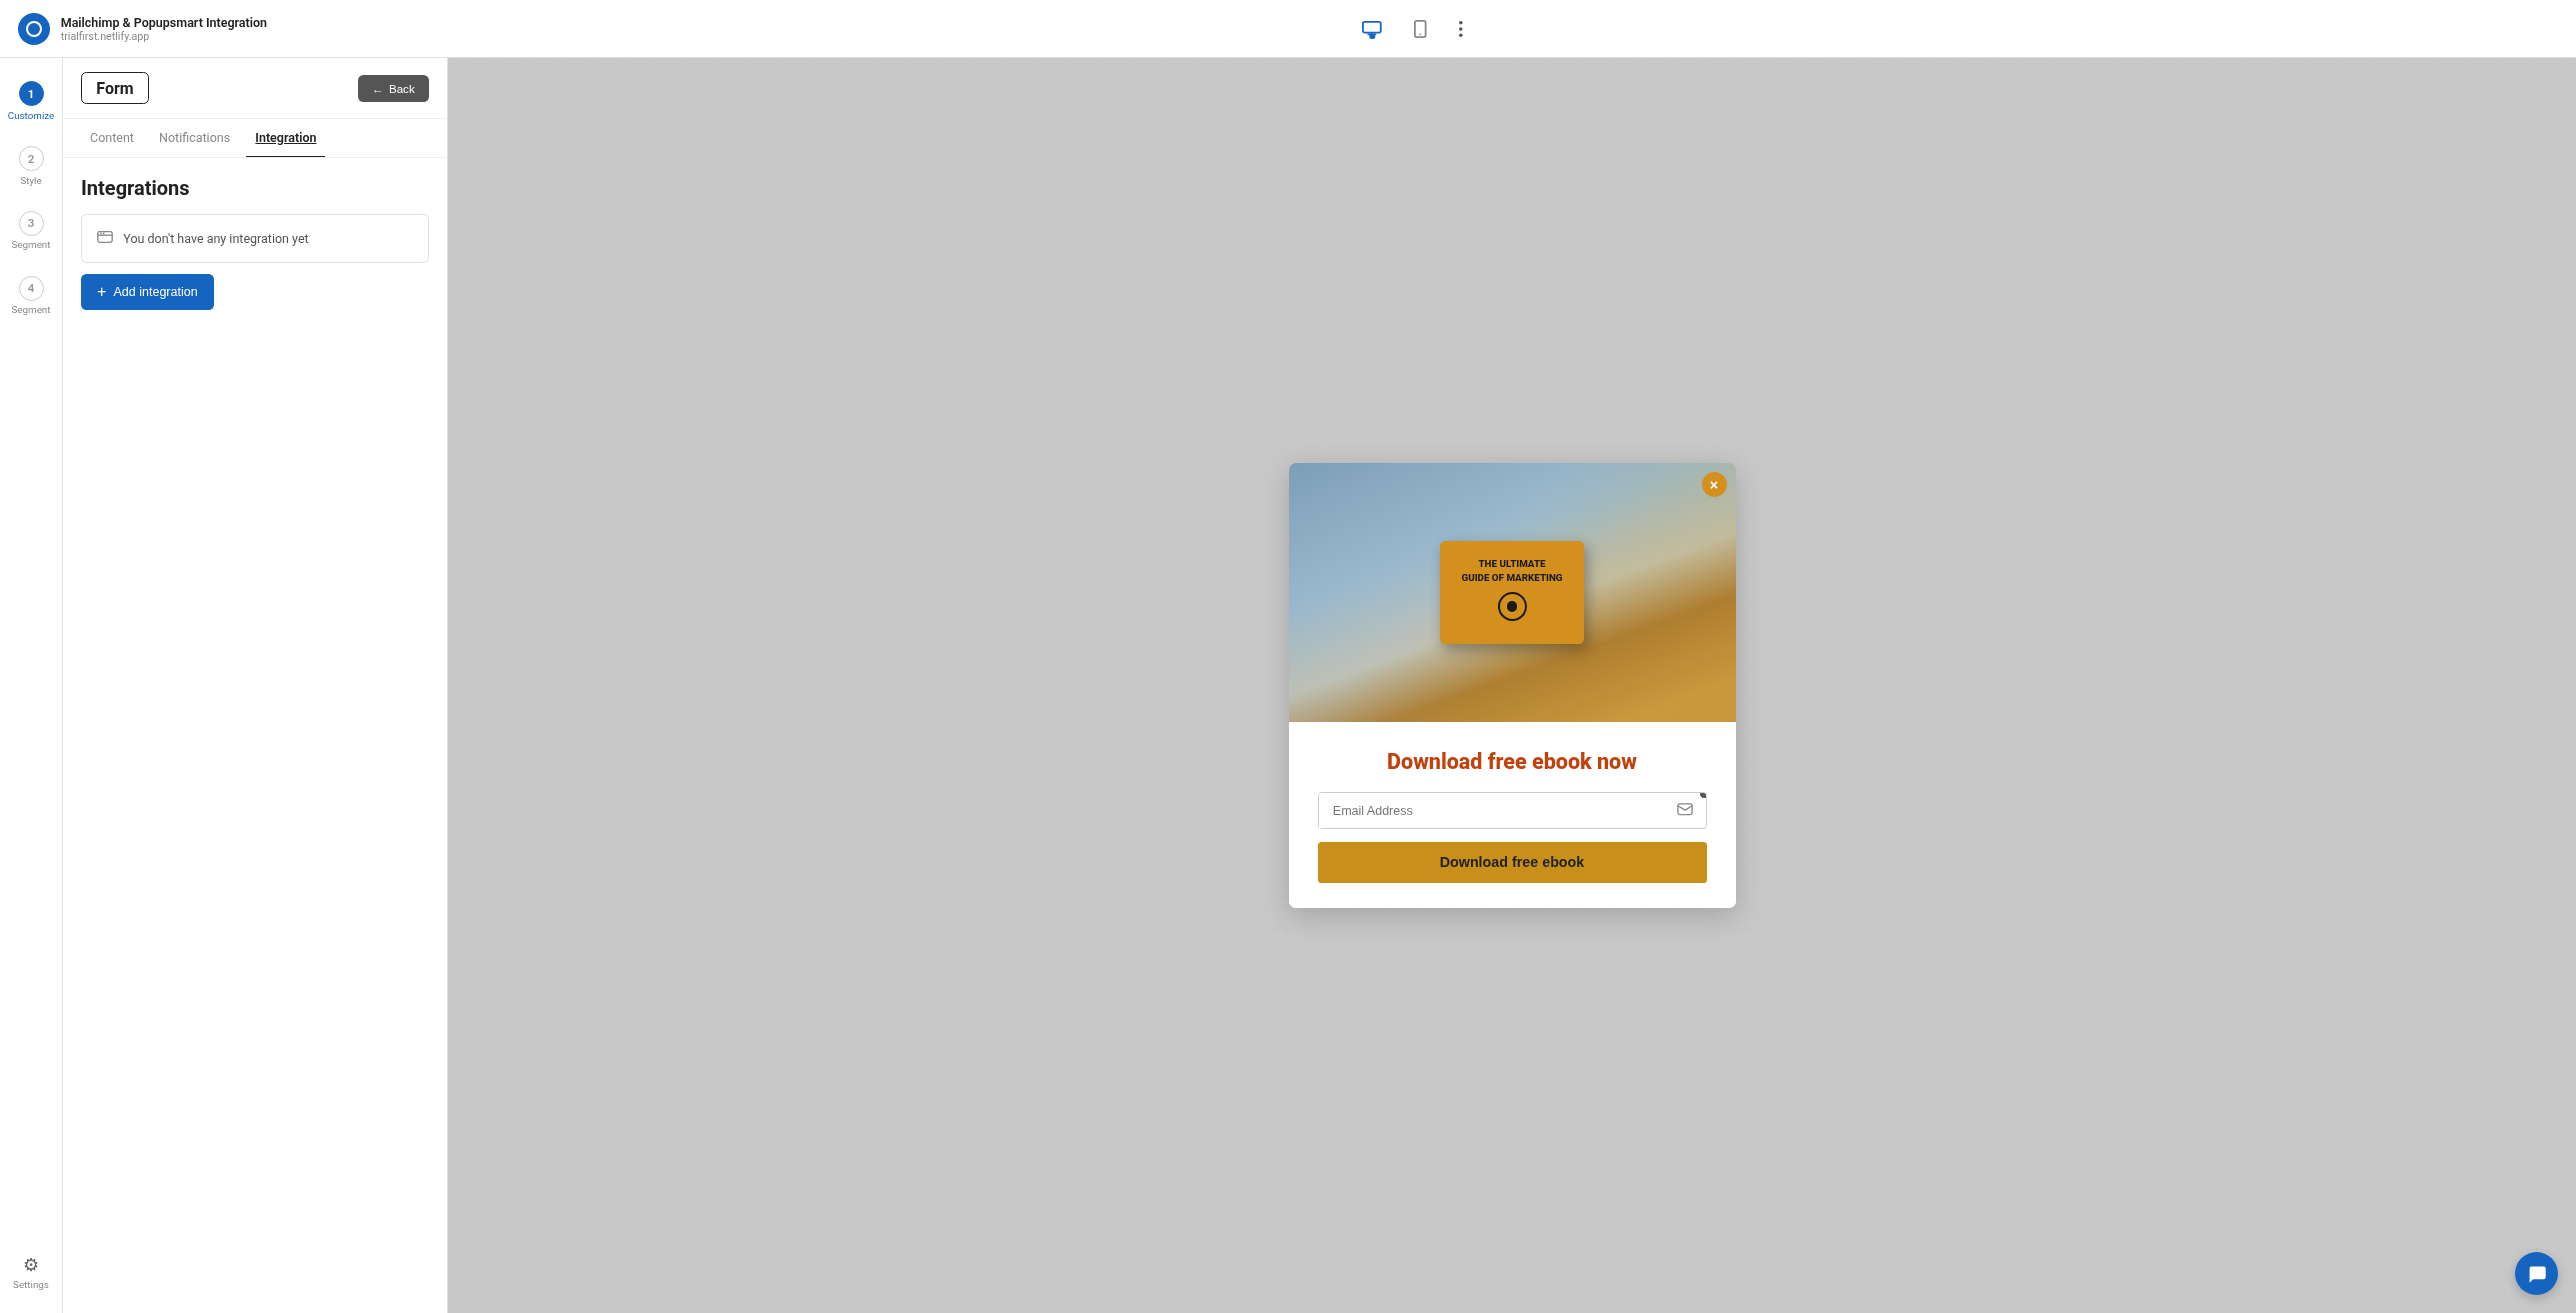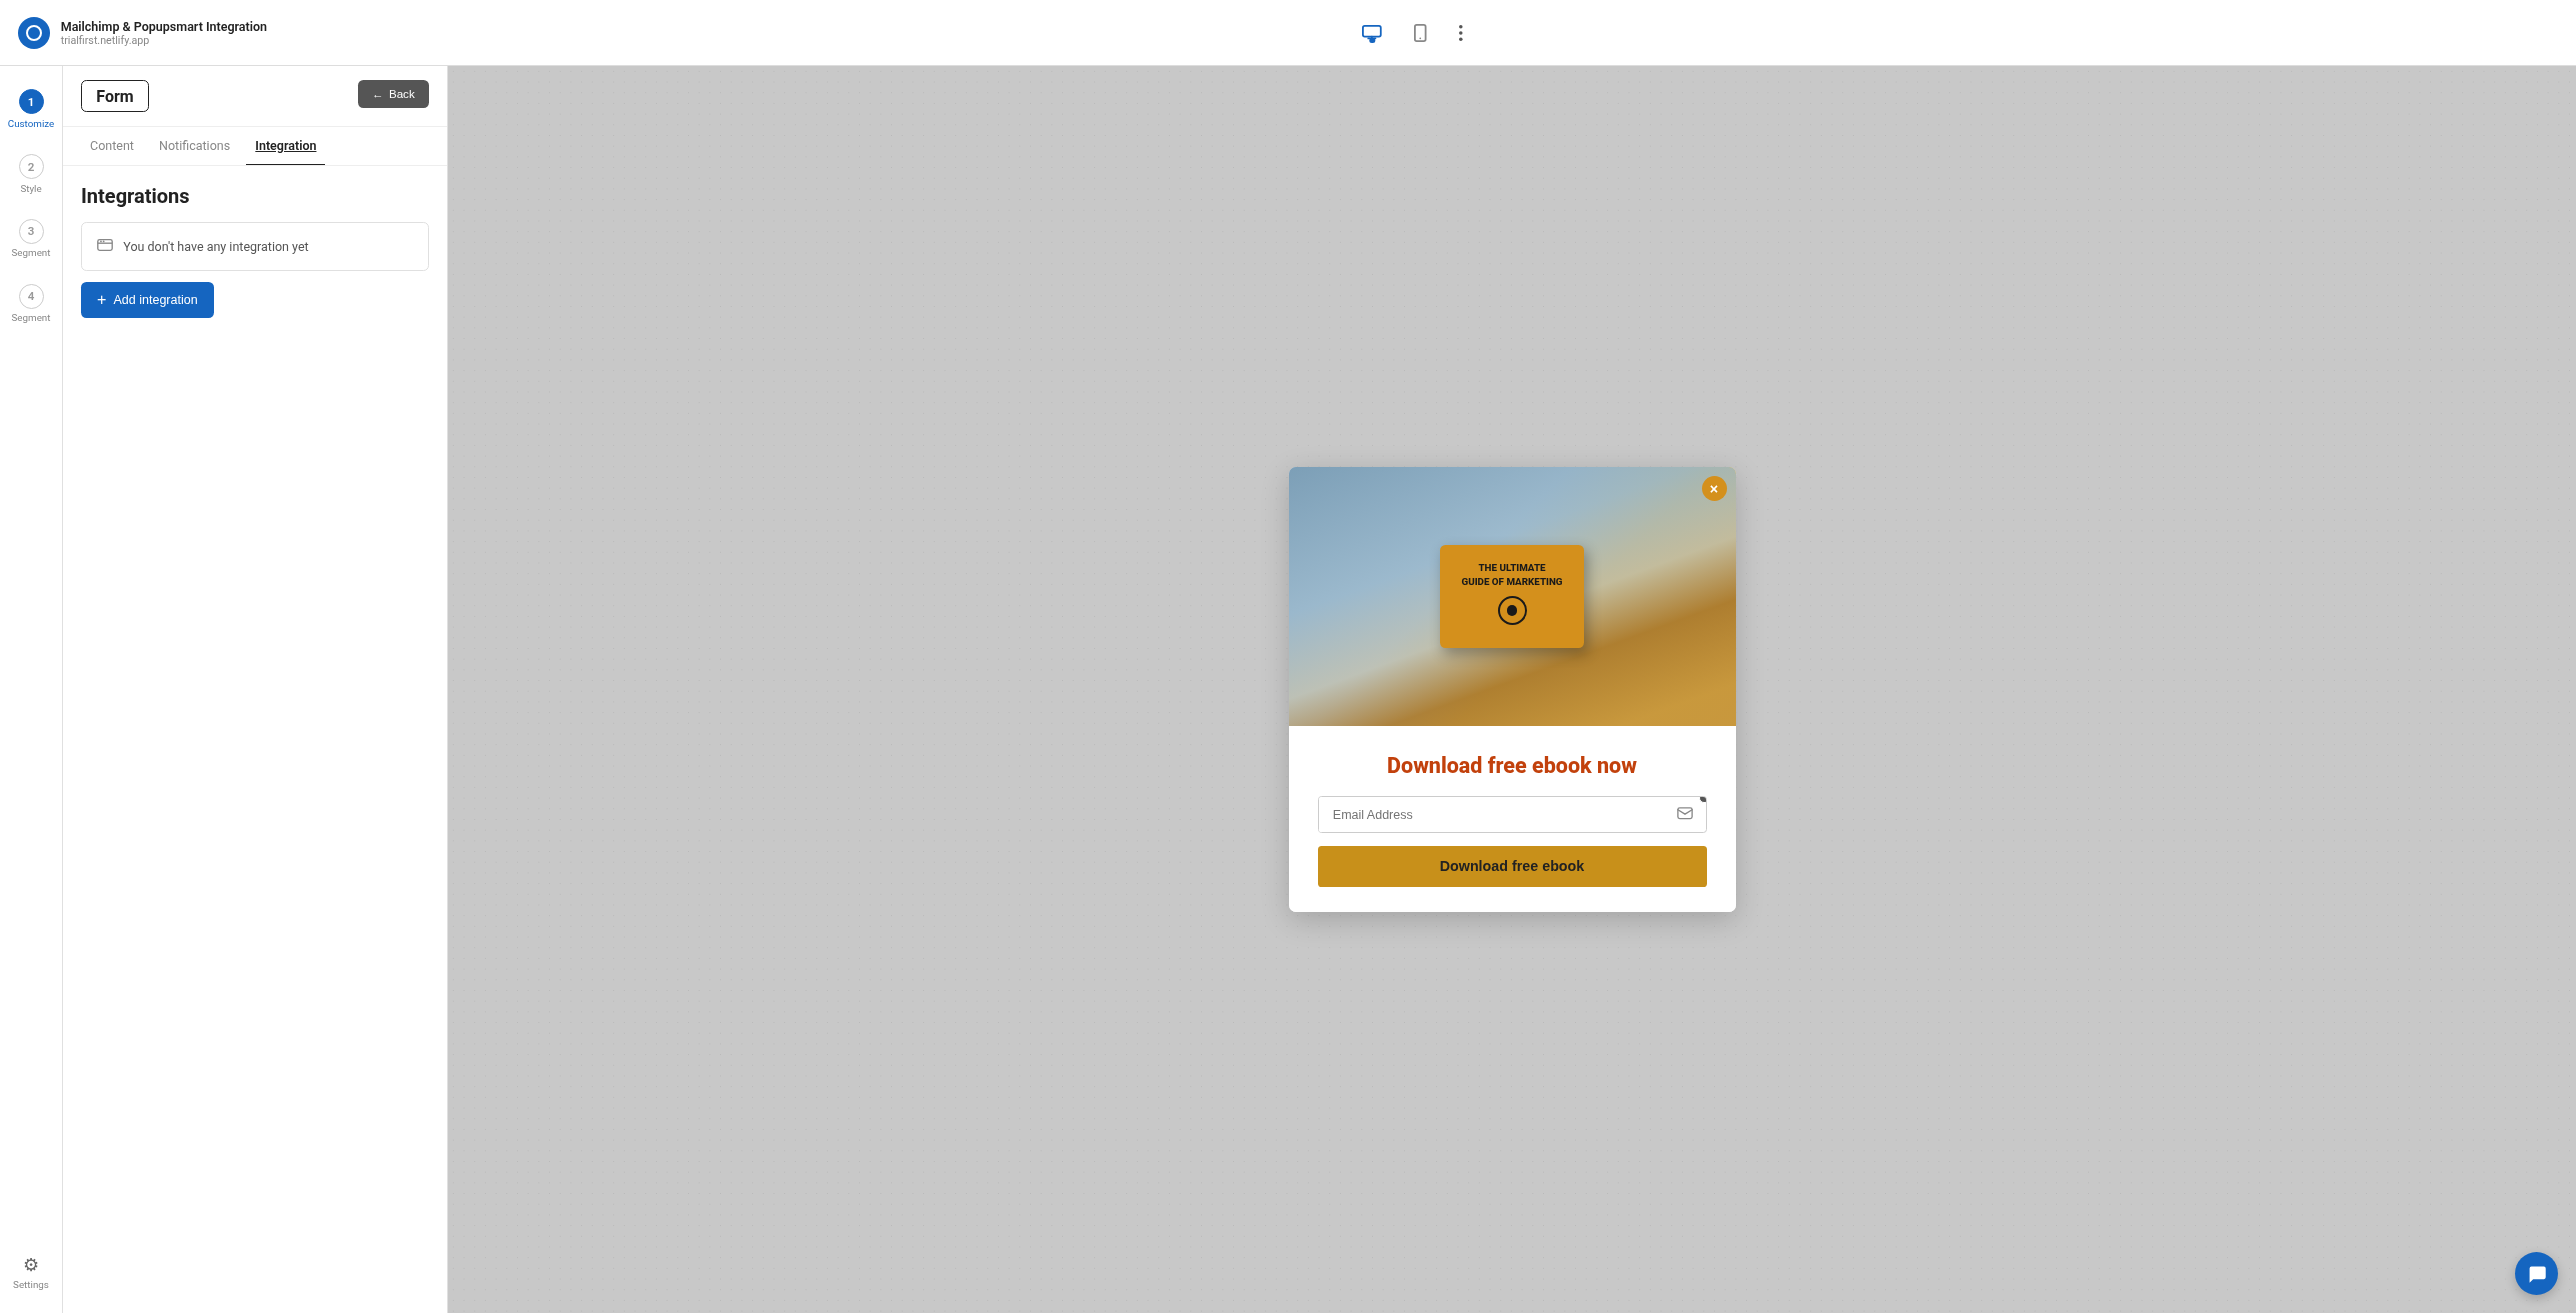--- a/index.html
+++ b/index.html
@@ -1,19 +1,19 @@
 <!DOCTYPE html>
 <html style="font-size:14.3px"><head>
   <meta charset="utf-8">
   <style>
     * { box-sizing: border-box; margin: 0; padding: 0; }
     body { font-family: -apple-system, BlinkMacSystemFont, 'Segoe UI', Roboto, sans-serif; background: #f0f0f0; display: flex; flex-direction: column; height: 100vh; overflow: hidden; }
 
     
-    .topbar { background: #fff; border-bottom: 0.9px solid #ddd; display: flex; align-items: center; justify-content: space-between; padding: 0 18px; height: 66px; flex-shrink: 0; }
+    .topbar { background: #fff; border-bottom: 0.9px solid #ddd; display: flex; align-items: center; justify-content: space-between; padding: 0 18px; height: 58px; flex-shrink: 0; }
     .topbar-left { display: flex; align-items: center; gap: 10.7px; }
     .app-logo { width: 32px; height: 32px; background: #1565c0; border-radius: 50%; display: flex; align-items: center; justify-content: center; }
     .app-logo-inner { width: 16px; height: 16px; border: 2.7px solid #fff; border-radius: 50%; }
     .topbar-title-group { display: flex; flex-direction: column; }
     .topbar-title { font-size: 12.5px; font-weight: 600; color: #222; }
     .topbar-subtitle { font-size: 10.7px; color: #888; }
     .topbar-center { display: flex; align-items: center; gap: 21.5px; }
     .topbar-icon-btn { background: none; border: none; cursor: pointer; padding: 5.4px; border-radius: 3.6px; color: #555; display: flex; align-items: center; justify-content: center; position: relative; }
     .topbar-icon-btn.active::after { content: ''; width: 5.4px; height: 5.4px; background: #1565c0; border-radius: 50%; position: absolute; bottom: 1.8px; left: 50%; transform: translateX(-50%); }
     .topbar-right { display: flex; align-items: center; }
@@ -27,21 +27,21 @@
     .sidebar-item.active .step-circle { background: #1565c0; color: #fff; border-color: #1565c0; }
     .sidebar-item.active .sidebar-label { color: #1565c0; }
     .step-circle { width: 25px; height: 25px; border-radius: 50%; border: 1.8px solid #ccc; display: flex; align-items: center; justify-content: center; font-size: 11.6px; font-weight: 600; color: #999; }
     .sidebar-label { font-size: 9.8px; color: #888; text-align: center; }
     .sidebar-spacer { flex: 1; }
     .sidebar-settings { display: flex; flex-direction: column; align-items: center; gap: 3.6px; padding: 9px 5.4px; cursor: pointer; }
     .settings-icon { font-size: 18px; color: #666; }
 
     
     .panel { width: 385px; background: #fff; border-right: 0.9px solid #e0e0e0; display: flex; flex-direction: column; flex-shrink: 0; overflow-y: auto; }
-    .panel-header { padding: 14.3px 18px; display: flex; align-items: flex-start; justify-content: space-between; border-bottom: 0.9px solid #eee; }
+    .panel-header { padding: 14.3px 18px; display: flex; align-items: center; justify-content: space-between; border-bottom: 0.9px solid #eee; }
     .panel-title { font-size: 16px; font-weight: 700; color: #222; background: #fff; border: 1.8px solid #222; border-radius: 5.4px; padding: 5.4px 14.3px; display: inline-block; }
     .back-btn { background: #555; color: #fff; border: none; border-radius: 5.4px; padding: 7.2px 14.3px; cursor: pointer; font-size: 11.6px; display: flex; align-items: center; gap: 5.4px; }
 
     
     .tabs { display: flex; padding: 0 18px; border-bottom: 0.9px solid #eee; }
     .tab { padding: 10.7px 9px; font-size: 12.5px; color: #888; cursor: pointer; border-bottom: 1.8px solid transparent; margin-right: 7.2px; }
     .tab.active { color: #222; font-weight: 600; border-bottom: 1.8px solid #222; text-decoration: underline; }
 
     
     .panel-content { padding: 18px; }

